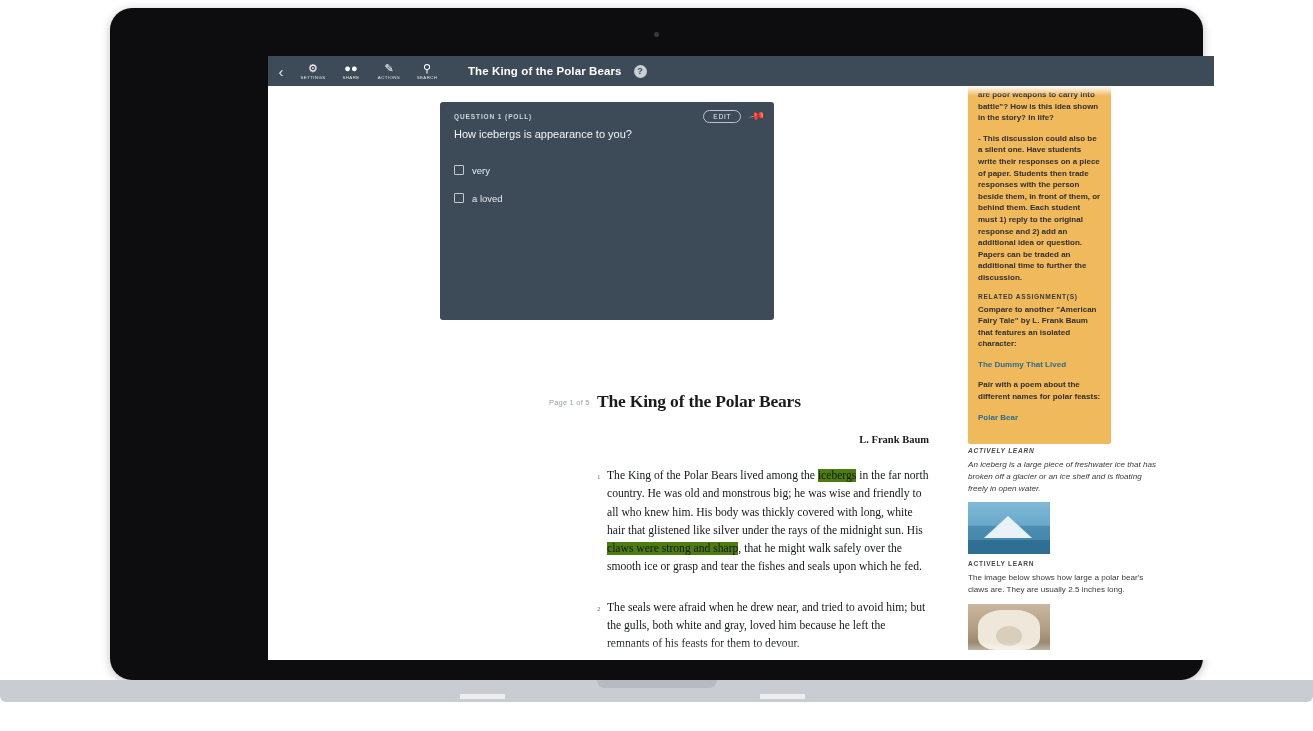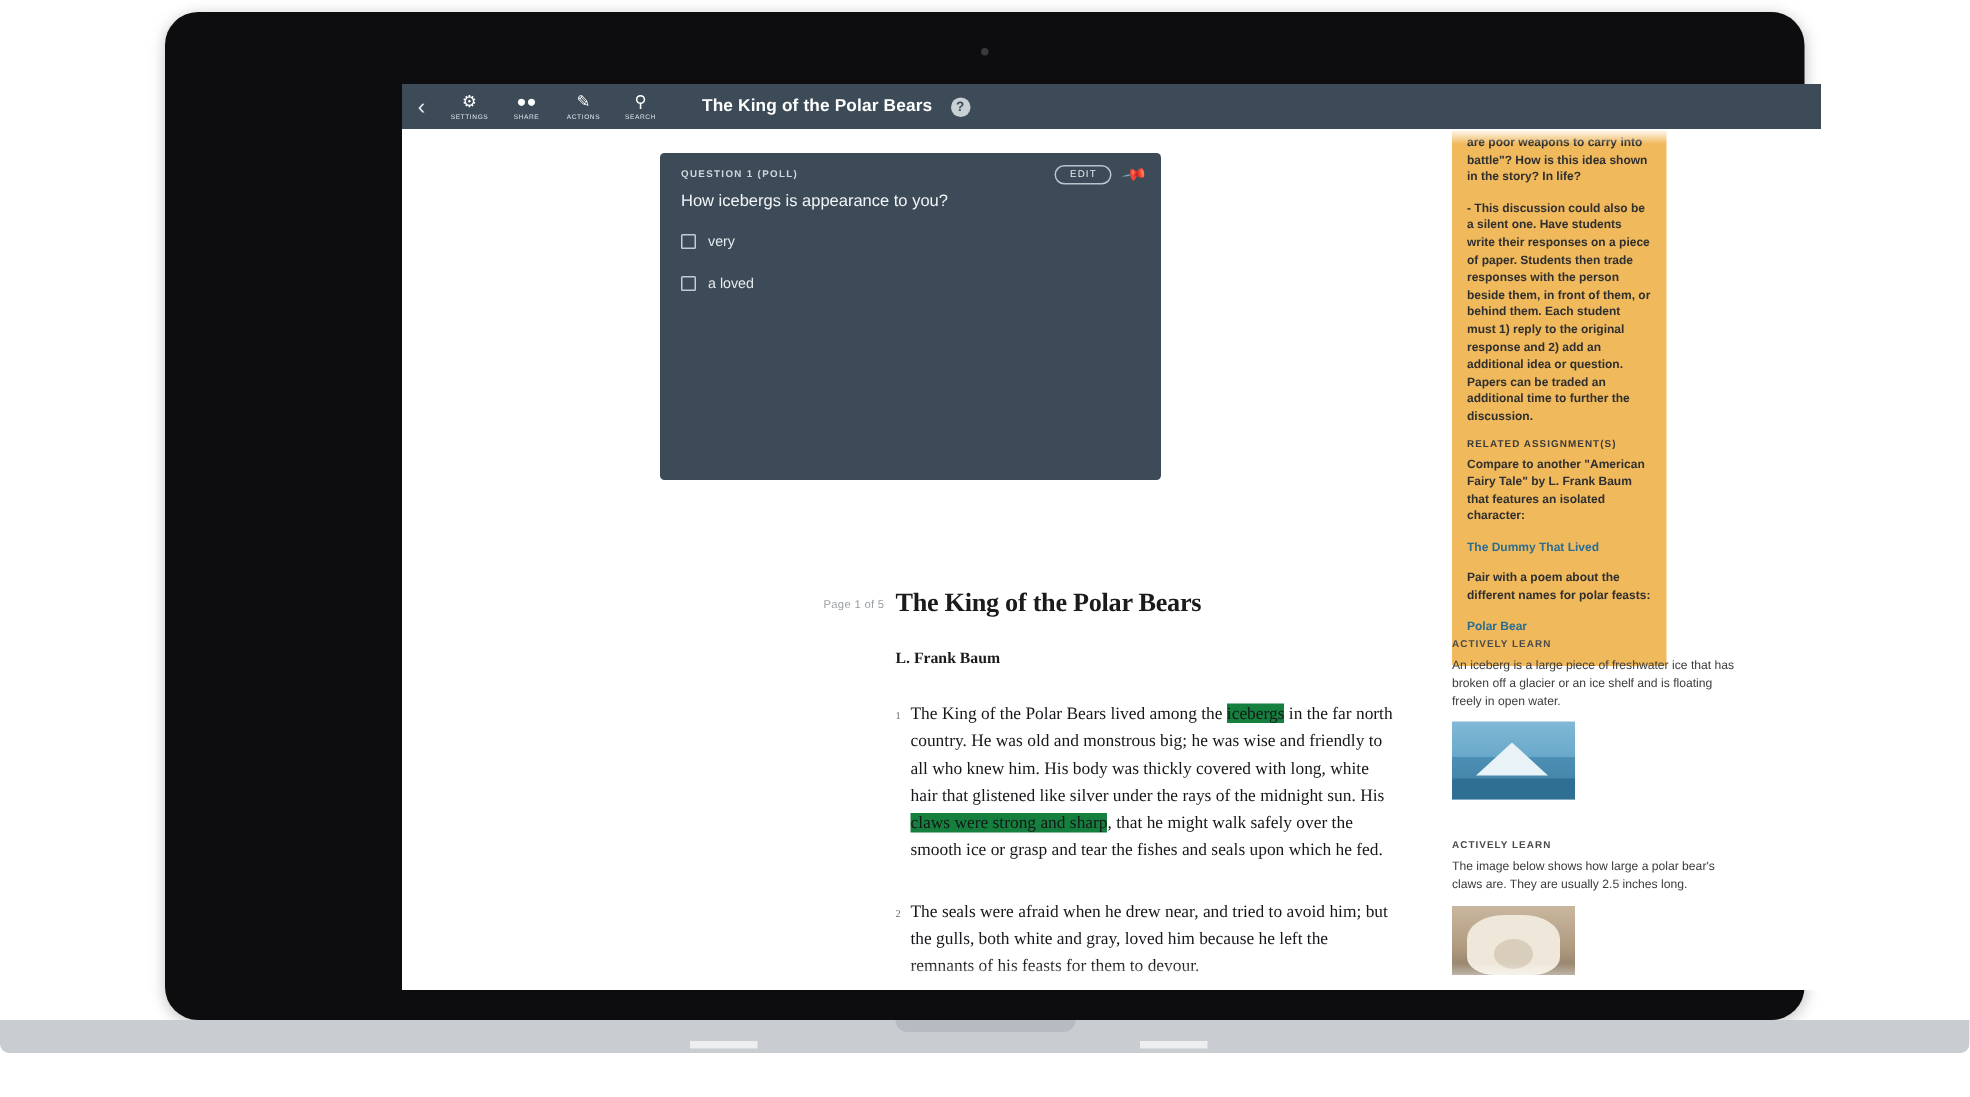--- a/index.html
+++ b/index.html
@@ -222,20 +222,21 @@
     transform: rotate(35deg);
   }
   .poll-opts {
     position: absolute;
     left: 14px;
     top: 54px;
     right: 12px;
   }
   .poll-opt {
     display: flex;
+    align-items: center;
     gap: 8px;
     height: 28px;
     cursor: pointer;
   }
   .poll-box {
     width: 8px;
     height: 8px;
     border: 1px solid #c3ccd3;
     border-radius: 1px;
   }
@@ -265,41 +266,42 @@
     font-size: 17.5px;
     font-weight: bold;
     margin: 0 0 4px 0;
     letter-spacing: -0.2px;
   }
   .art-author {
     font-family: "Liberation Serif", serif;
     font-size: 10.5px;
     font-weight: bold;
     margin: 22px 0 0 0;
+    text-align: right;
   }
   .para-wrap {
     display: flex;
     margin-top: 22px;
   }
   .para-num {
     width: 10px;
     flex: 0 0 10px;
     font-family: "Liberation Serif", serif;
     font-size: 7px;
     color: #6e6e6e;
     padding-top: 6px;
   }
   .para {
     font-family: "Liberation Serif", serif;
     font-size: 11.6px;
     line-height: 18.3px;
     margin: 0;
     color: #15171a;
   }
-  .hl-pink { background: #15803d; }
+  .hl-pink { background: #4d7c0f; }
 
   
   .sidebar {
     position: absolute;
     left: 687px;
     top: 0;
     width: 259px;
     height: 574px;
     background: #ffffff;
     overflow: hidden;
@@ -505,21 +507,21 @@
           <div class="note-card">
             <p class="note-p">are poor weapons to carry into battle"? How is this idea shown in the story? In life?</p>
             <p class="note-p">- This discussion could also be a silent one. Have students write their responses on a piece of paper. Students then trade responses with the person beside them, in front of them, or behind them. Each student must 1) reply to the original response and 2) add an additional idea or question. Papers can be traded an additional time to further the discussion.</p>
             <div class="note-head">RELATED ASSIGNMENT(S)</div>
             <p class="note-p">Compare to another "American Fairy Tale" by L. Frank Baum that features an isolated character:</p>
             <p class="note-link">The Dummy That Lived</p>
             <p class="note-p">Pair with a poem about the different names for polar feasts:</p>
             <p class="note-link">Polar Bear</p>
           </div>
 
-          <div class="al-block" style="top:340px;">
+          <div class="al-block" style="top:361px;font-style:italic;">
             <div class="al-head">ACTIVELY LEARN</div>
             <p class="al-text">An iceberg is a large piece of freshwater ice that has broken off a glacier or an ice shelf and is floating freely in open water.</p>
             <div class="img-iceberg"></div>
           </div>
 
           <div class="al-block" style="top:474px;">
             <div class="al-head">ACTIVELY LEARN</div>
             <p class="al-text">The image below shows how large a polar bear's claws are. They are usually 2.5 inches long.</p>
             <div class="img-bear"></div>
           </div>

